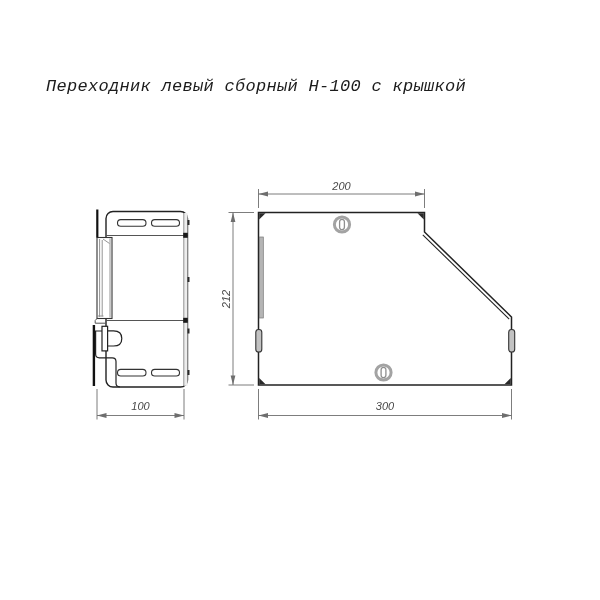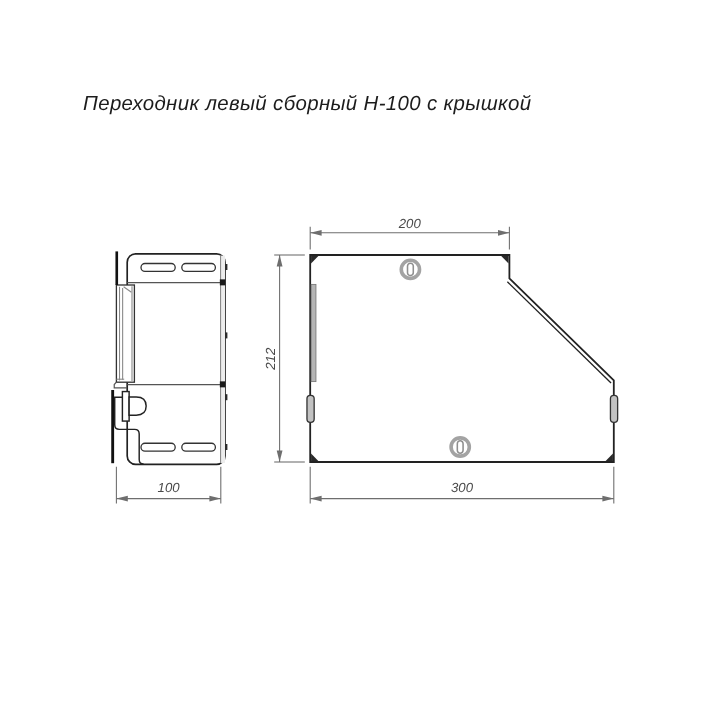--- a/index.html
+++ b/index.html
@@ -4,21 +4,21 @@
 <style>
   html,body{margin:0;padding:0;}
   body{
     width:600px;height:600px;background:#ffffff;position:relative;overflow:hidden;
     font-family:"Liberation Sans", sans-serif;
   }
   .page{position:absolute;inset:0;background:#ffffff;}
   .drawing-title{
     position:absolute;top:77px;left:0;width:512px;text-align:center;
     font-style:italic;font-size:17px;letter-spacing:.3px;color:#1c1c1c;
-    font-family:Liberation Sans, sans-serif;
+    font-family:Liberation Mono, monospace;
   }
   svg{position:absolute;top:0;left:0;}
   .outline{fill:#ffffff;stroke:#222222;stroke-width:1.5;}
   .thin{stroke:#555555;stroke-width:1;fill:none;}
   .lightline{stroke:#888888;stroke-width:.9;fill:none;}
   .slot{fill:#ffffff;stroke:#333333;stroke-width:1.1;}
   .dim-line{stroke:#6e6e6e;stroke-width:.9;fill:none;}
   .dim-arrow{fill:#6e6e6e;stroke:none;}
   .dim-text{
     font-family:"Liberation Sans", sans-serif;font-style:italic;

